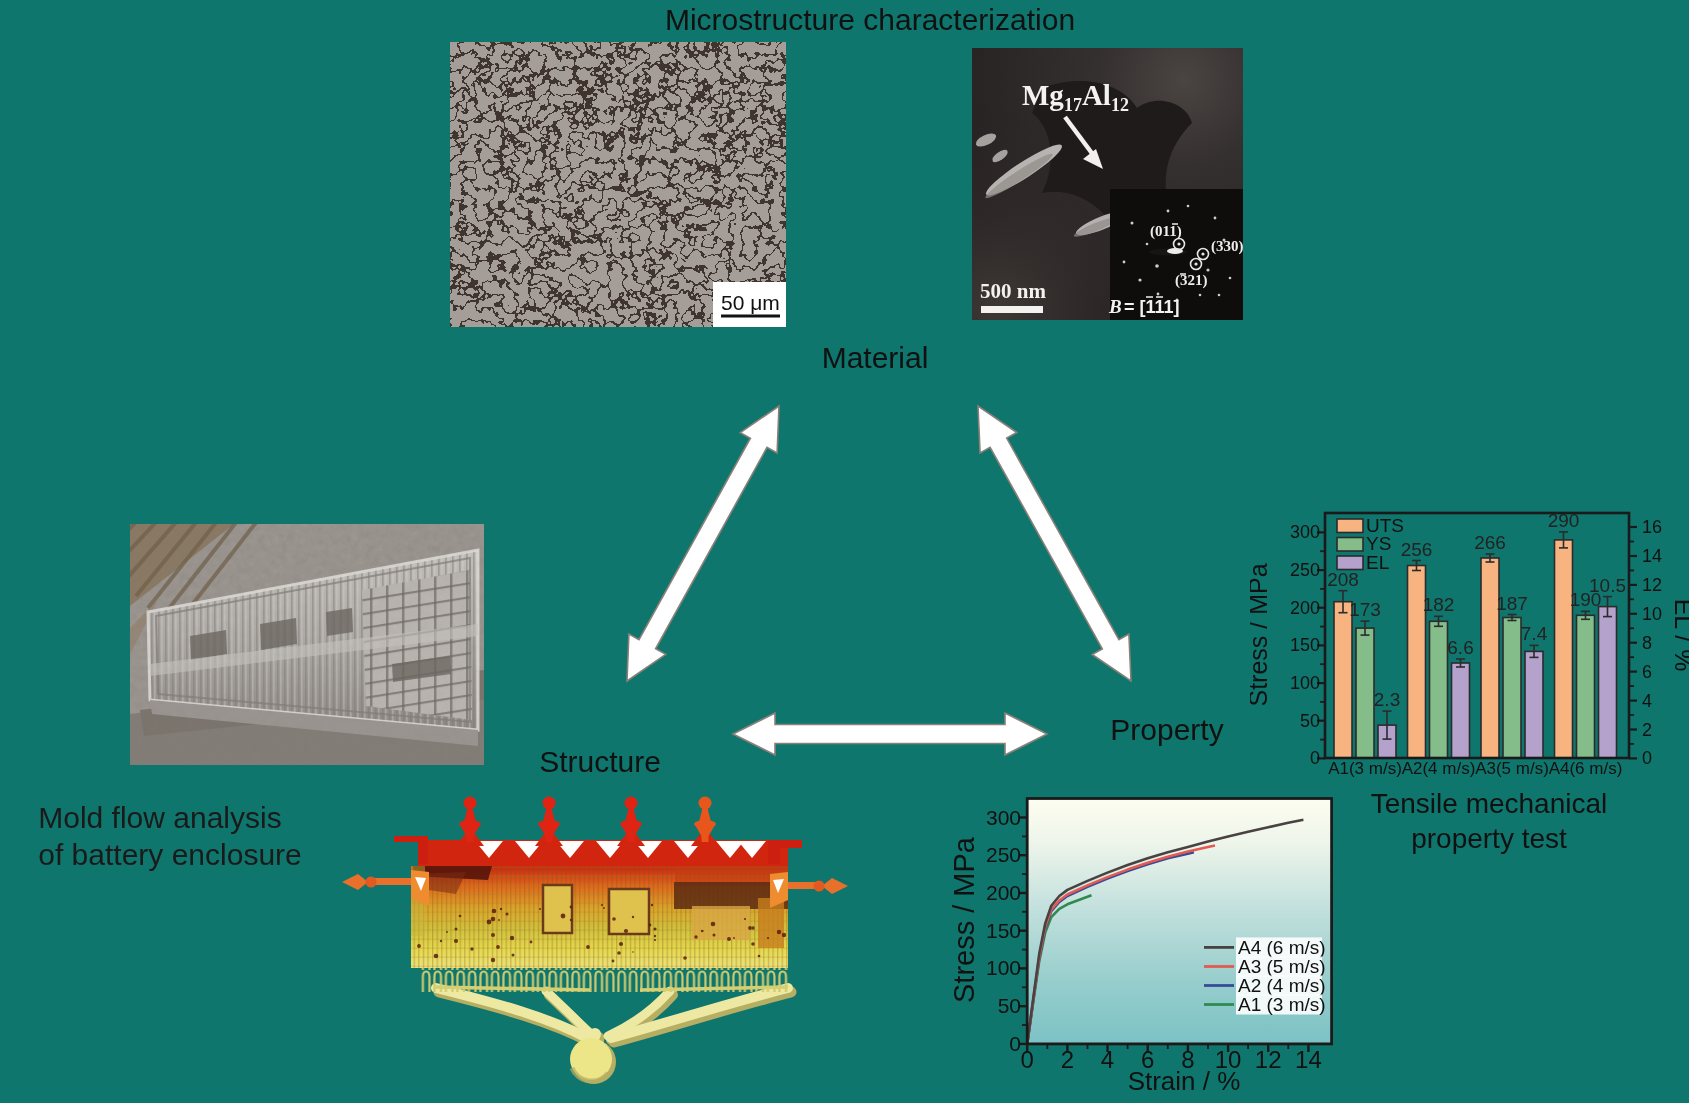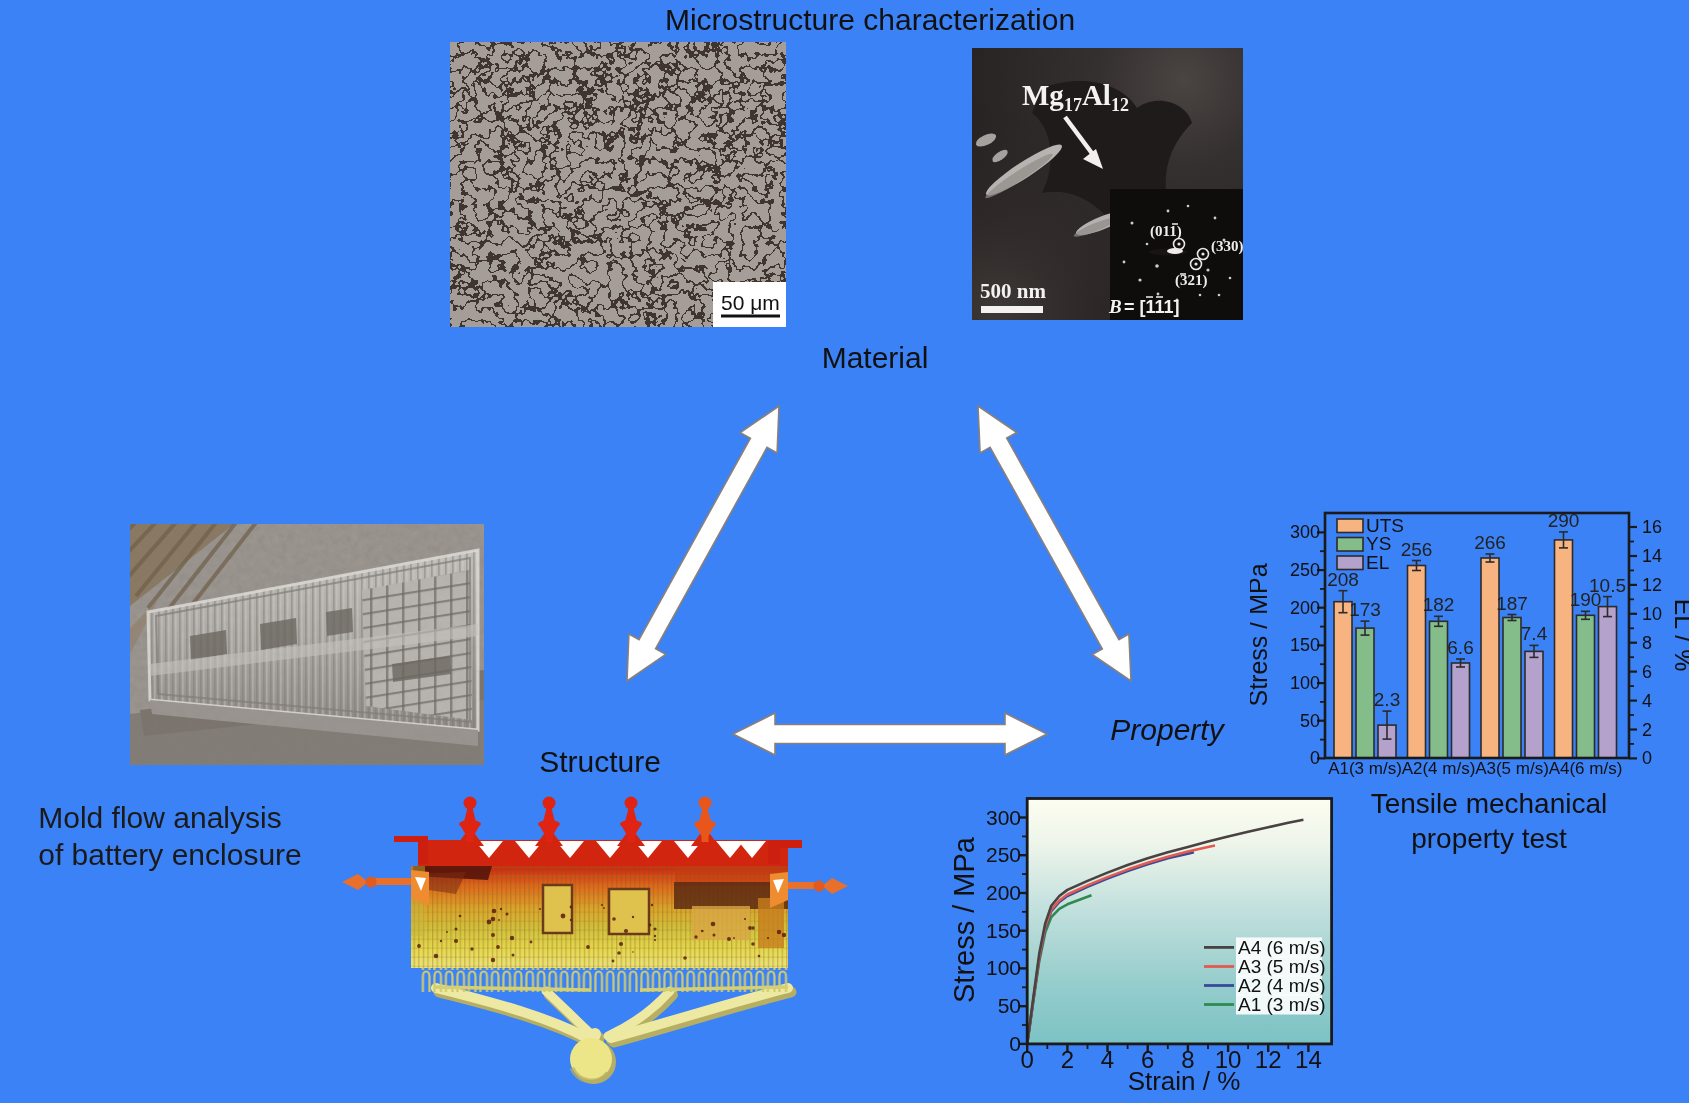--- a/index.html
+++ b/index.html
@@ -1,29 +1,29 @@
 <!DOCTYPE html>
 <html><head>
 <meta charset="utf-8">
 <style>
   html,body{margin:0;padding:0;background:#ffffff;}
-  #page{position:relative;width:1689px;height:1103px;background:#3b82f6;overflow:hidden;
+  #page{position:relative;width:1689px;height:1103px;background:#0f766e;overflow:hidden;
         font-family:"Liberation Sans", sans-serif;color:#1a1a1a;}
   .abs{position:absolute;}
   .lbl{font-size:30px;color:#111;white-space:nowrap;}
 </style>
 </head>
 <body>
 <div id="page">
 
   <div class="abs lbl" style="left:870px;top:3px;transform:translateX(-50%);">Microstructure characterization</div>
 
   <div class="abs lbl" style="left:875px;top:341px;transform:translateX(-50%);">Material</div>
   <div class="abs lbl" style="left:600px;top:713px;transform:translateX(-50%);margin-top:32px;">Structure</div>
-  <div class="abs lbl" style="left:1167px;top:713px;transform:translateX(-50%);font-style:italic;">Property</div>
+  <div class="abs lbl" style="left:1167px;top:713px;transform:translateX(-50%);">Property</div>
 
   <div class="abs" style="left:170px;top:799px;transform:translateX(-50%);font-size:30px;line-height:37px;text-align:left;white-space:nowrap;">Mold flow analysis<br>of battery enclosure</div>
 
   <svg class="abs" style="left:0;top:0;" width="1689" height="1103">
     <g fill="#ffffff" stroke="#8a8078" stroke-width="1.6" stroke-linejoin="miter">
       <polygon points="627.0,681.0 665.7,654.4 655.6,648.8 767.0,447.4 777.1,452.9 779.0,406.0 740.3,432.6 750.4,438.2 639.0,639.6 628.9,634.1"></polygon>
       <polygon points="978.0,406.0 980.1,452.9 990.1,447.3 1102.3,648.9 1092.2,654.5 1131.0,681.0 1128.9,634.1 1118.9,639.7 1006.7,438.1 1016.8,432.5"></polygon>
       <polygon points="733.0,734.0 775.0,755.0 775.0,743.5 1005.0,743.5 1005.0,755.0 1047.0,734.0 1005.0,713.0 1005.0,724.5 775.0,724.5 775.0,713.0"></polygon>
     </g>
   </svg>

